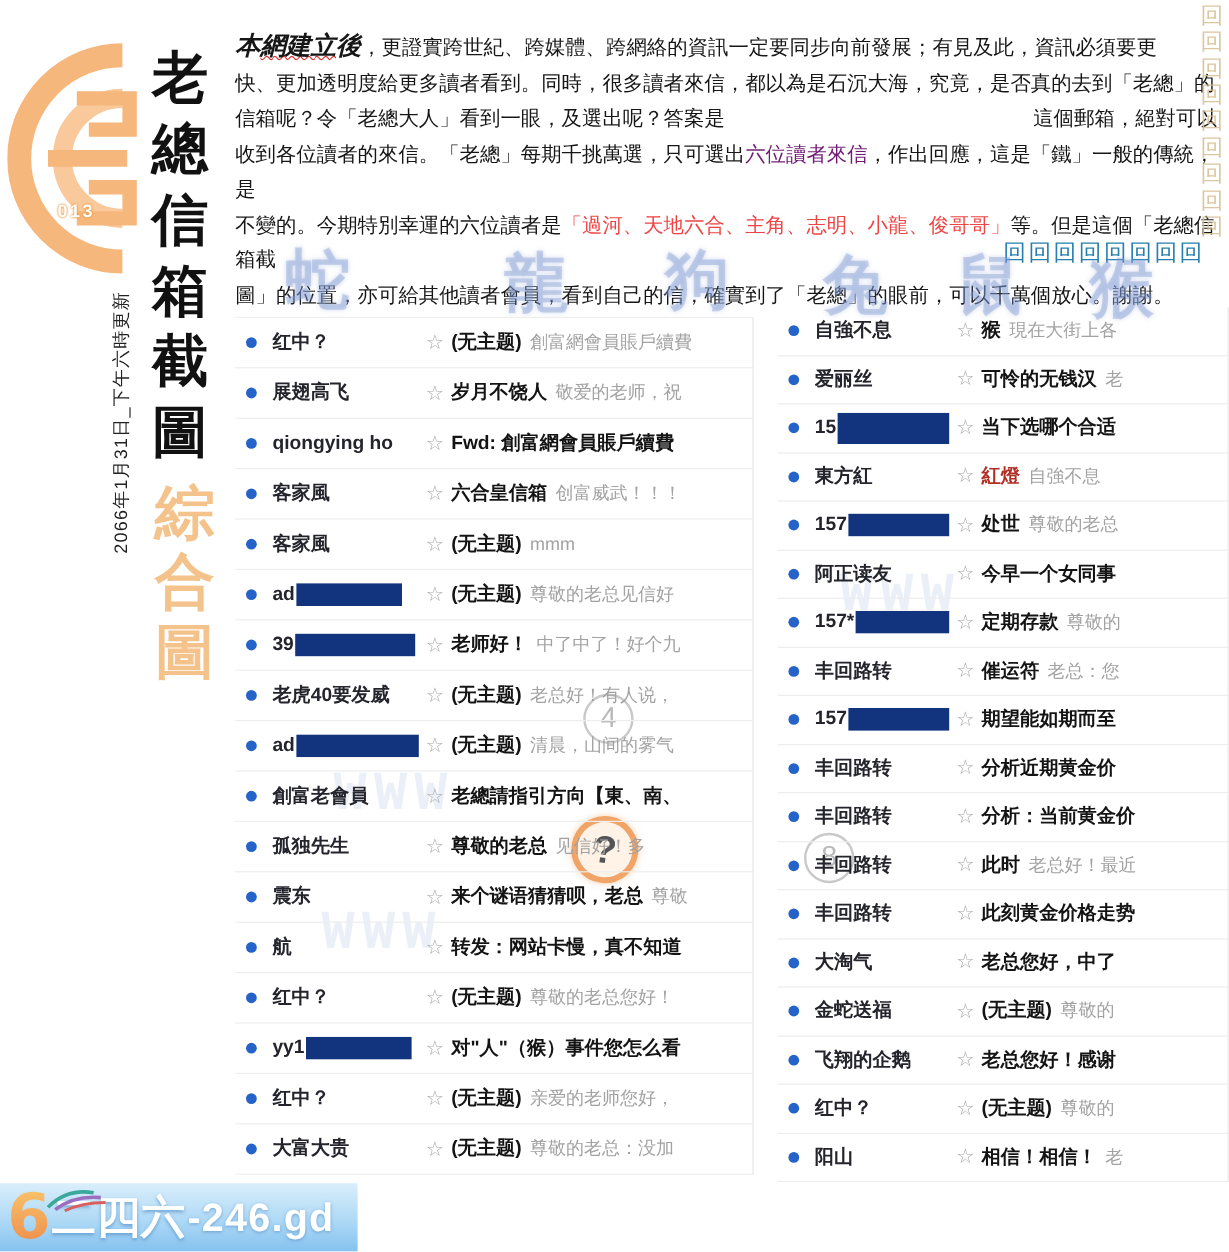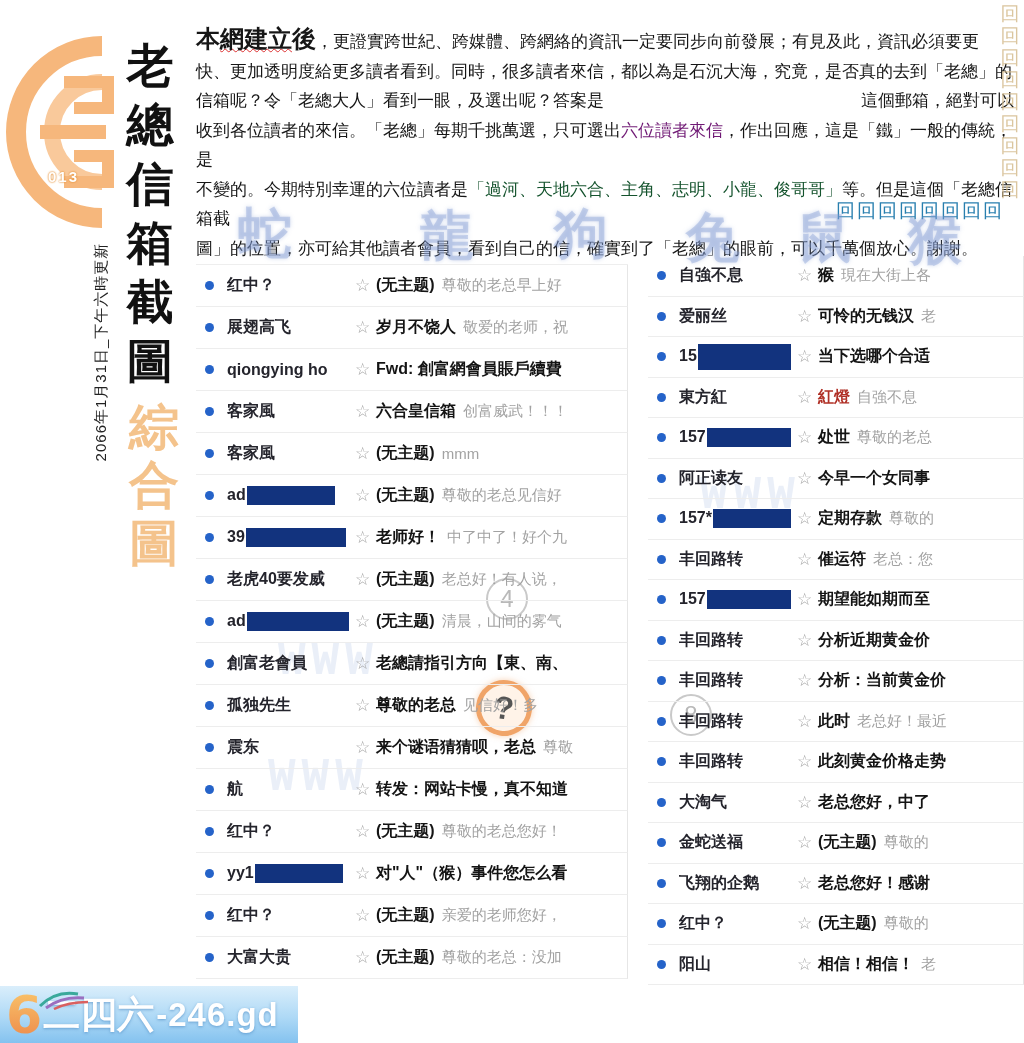--- a/index.html
+++ b/index.html
@@ -1,23 +1,23 @@
 <!DOCTYPE html>
 <html><head>
 <meta charset="utf-8">
 <style>
   html,body{margin:0;padding:0;}
   body{width:1024px;height:1043px;position:relative;background:#fff;overflow:hidden;
        font-family:"Liberation Sans","DejaVu Sans",sans-serif;color:#1a1a1a;}
   
   .para{position:absolute;left:196px;top:24px;width:818px;font-size:17px;line-height:29.5px;color:#161616;}
-  .para .lead{font-size:24px;font-weight:bold;}
+  .para .lead{font-size:21px;font-weight:bold;font-style:italic;}
   .para .wavy{text-decoration:underline wavy #d33;text-decoration-thickness:1px;}
   .para .pink{color:#701a75;}
-  .para .rednames{color:#14532d;}
+  .para .rednames{color:#ef4444;}
   .line3{display:flex;justify-content:space-between;}
   
   .meander-v{position:absolute;right:2px;top:2px;width:24px;color:#d5bd8f;font-size:19px;line-height:22px;
              text-align:center;font-family:"DejaVu Sans",sans-serif;opacity:.85;}
   .meander-v span{display:block;}
   .meander-h{position:absolute;left:836px;top:198px;color:#0369a1;font-size:19px;letter-spacing:2px;
              font-family:"DejaVu Sans",sans-serif;opacity:.85;white-space:nowrap;}
   
   .seal{position:absolute;left:6px;top:30px;}
   .seal-label{position:absolute;left:42px;top:138px;font-size:15px;font-weight:bold;color:#fff;
@@ -144,21 +144,21 @@
     <div class="circlednum" style="left: 670px; top: 694px;">8</div>
   </div>
 <div class="qbadge" style="left:476px;top:680px;">?</div>
 
 <div class="mailcol" id="left-col">
     <div class="mail-row">
       <span class="dot"></span>
       <span class="sender">红中？</span>
       <span class="star">☆</span>
       <span class="subj-b">(无主题)</span>
-      <span class="subj-g">尊敬的老总早上好</span>
+      <span class="subj-g">創富網會員賬戶續費</span>
     </div>
     <div class="mail-row">
       <span class="dot"></span>
       <span class="sender">展翅高飞</span>
       <span class="star">☆</span>
       <span class="subj-b">岁月不饶人</span>
       <span class="subj-g">敬爱的老师，祝</span>
     </div>
     <div class="mail-row">
       <span class="dot"></span>

